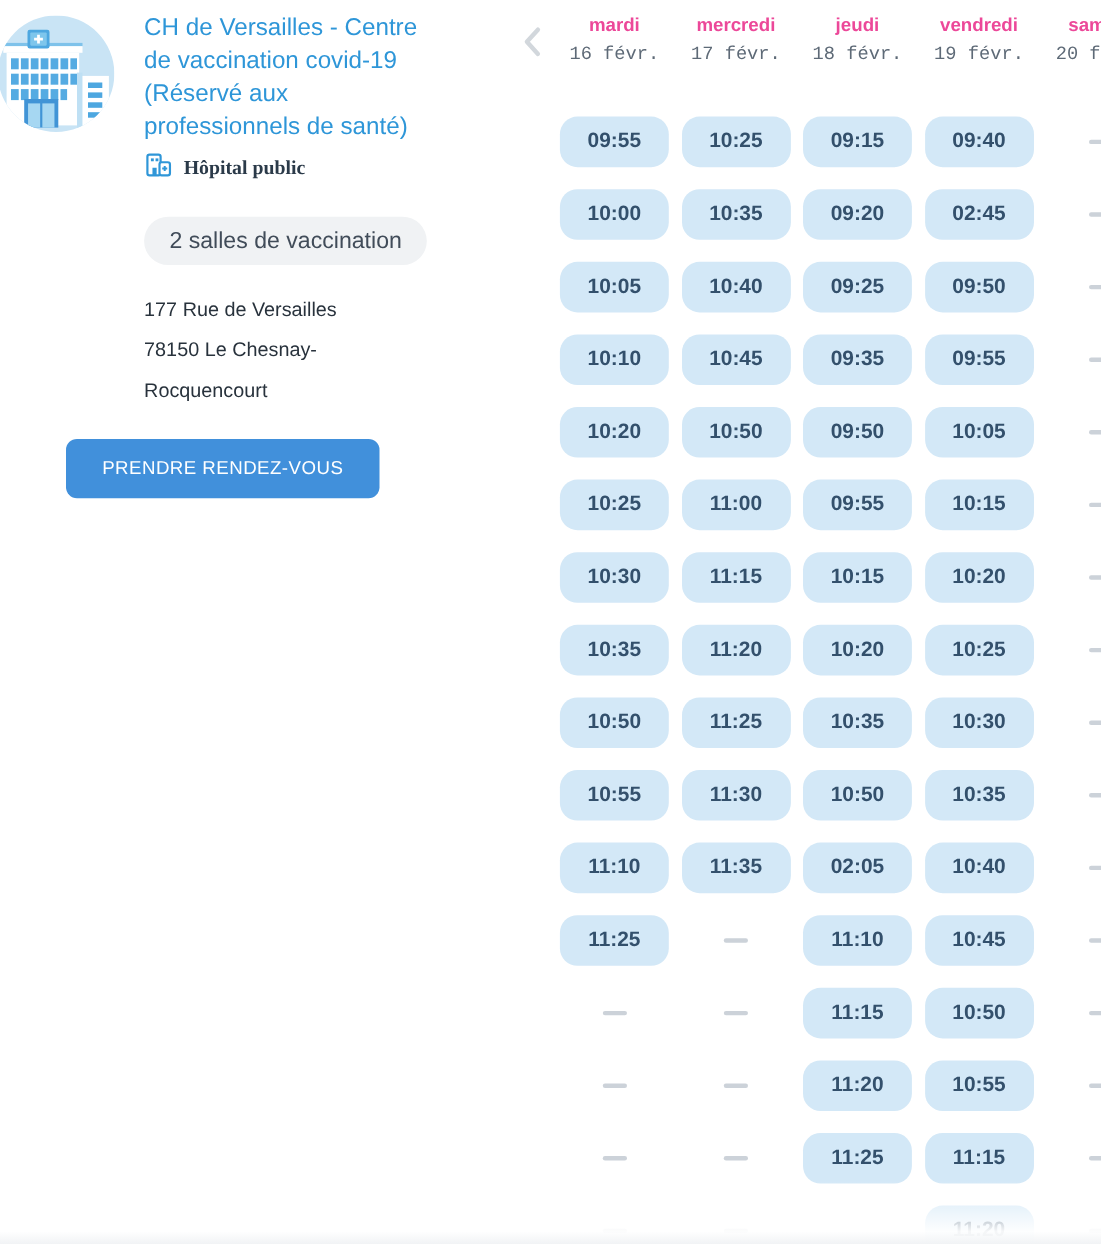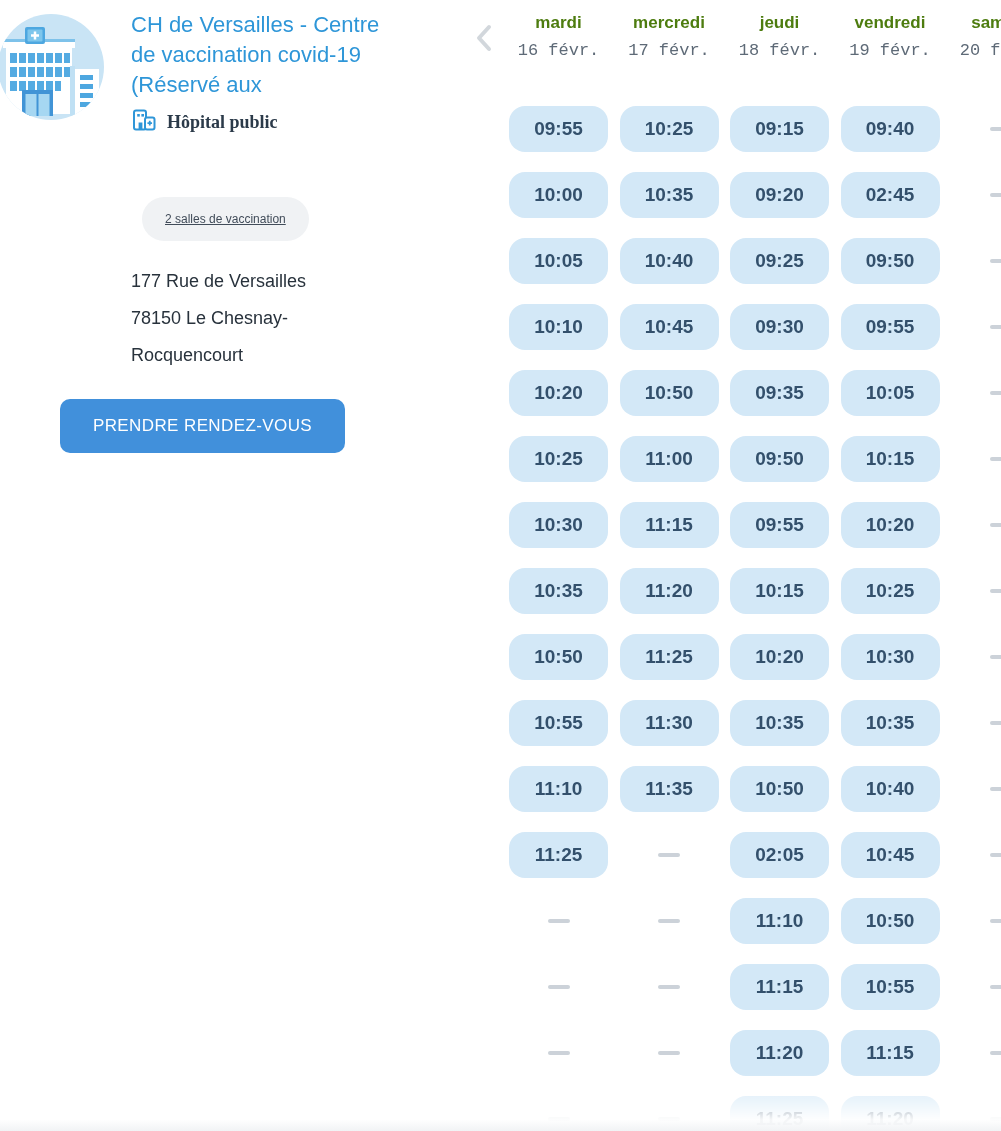--- a/index.html
+++ b/index.html
@@ -18,24 +18,24 @@
   .info { position: absolute; left: 131px; top: 10px; width: 280px; }
   .title-line {
     font-size: 22px; line-height: 30px; white-space: nowrap;
     color: #2e96d8; cursor: pointer;
   }
   .type-row {
     margin-top: 7px; display: flex; align-items: center; gap: 10px; font-family: Liberation Serif, serif;
   }
   .type-label { font-size: 18px; font-weight: bold; color: #2b3a49; }
   .badge {
-    position: absolute; left: 142px; top: 197px;
+    position: absolute; left: 131px; top: 197px;
     background: #f0f2f4; border-radius: 24px;
     padding: 0 23px; height: 44px; line-height: 44px;
-    font-size: 12px; color: #414c59; white-space: nowrap; text-decoration: underline;
+    font-size: 21px; color: #414c59; white-space: nowrap;
   }
   .address {
     position: absolute; left: 131px; top: 263px; width: 250px;
     font-size: 18px; line-height: 37px; color: #28323c;
   }
   .cta-button {
     position: absolute; left: 60px; top: 399px;
     width: 285px; height: 54px;
     background: #4190db; border: none; border-radius: 10px;
     color: #ffffff; font-family: "Liberation Sans", sans-serif;
@@ -48,21 +48,21 @@
   .prev-week {
     position: absolute; left: 472px; top: 20px;
     width: 26px; height: 36px; background: none; border: none;
     padding: 0; cursor: pointer;
   }
   .day-col { position: absolute; top: 0; width: 99px; }
   .day-header {
     height: 106px; box-sizing: border-box;
     padding-top: 13px; text-align: center;
   }
-  .day-name { font-size: 17px; font-weight: bold; color: #4d7c0f; white-space: nowrap; }
+  .day-name { font-size: 17px; font-weight: bold; color: #ec4899; white-space: nowrap; }
   .day-date { font-size: 17px; color: #5e6a77; margin-top: 8px; white-space: nowrap; font-family: Liberation Mono, monospace; }
   .cell { height: 46px; margin-bottom: 20px; position: relative; }
   .slot {
     height: 46px; border-radius: 16px;
     background: #d3e8f7; color: #33506c;
     font-size: 19px; font-weight: bold;
     display: flex; align-items: center; justify-content: center;
     cursor: pointer;
   }
   .dash {
@@ -137,20 +137,21 @@
           </g>
         </g>
       </svg>
     </span>
   </div>
 
   <div class="info">
     <div class="title-line">CH de Versailles - Centre</div>
     <div class="title-line">de vaccination covid-19</div>
     <div class="title-line">(Réservé aux</div>
+    <div class="title-line">professionnels de santé)</div>
 
     <div class="type-row">
       <span>
         <svg width="26" height="26" viewBox="0 0 26 26">
           <rect x="3" y="3.5" width="12" height="19" rx="2" fill="none" stroke="#2f96d8" stroke-width="2"></rect>
           <rect x="6.2" y="7" width="2.6" height="2.6" fill="#2f96d8"></rect>
           <rect x="10.4" y="7" width="2.6" height="2.6" fill="#2f96d8"></rect>
           <rect x="7.6" y="15.5" width="3.8" height="7" fill="#2f96d8"></rect>
           <rect x="14" y="10.5" width="9.5" height="12" rx="2" fill="#ffffff" stroke="#2f96d8" stroke-width="2"></rect>
           <path d="M18.75 13.8 v4.6 M16.45 16.1 h4.6" stroke="#2f96d8" stroke-width="1.8"></path>
@@ -296,23 +297,20 @@
       <div class="cell">
         <div class="slot">09:15</div>
       </div>
       <div class="cell">
         <div class="slot">09:20</div>
       </div>
       <div class="cell">
         <div class="slot">09:25</div>
       </div>
       <div class="cell">
-        <div class="slot">09:30</div>
-      </div>
-      <div class="cell">
         <div class="slot">09:35</div>
       </div>
       <div class="cell">
         <div class="slot">09:50</div>
       </div>
       <div class="cell">
         <div class="slot">09:55</div>
       </div>
       <div class="cell">
         <div class="slot">10:15</div>

